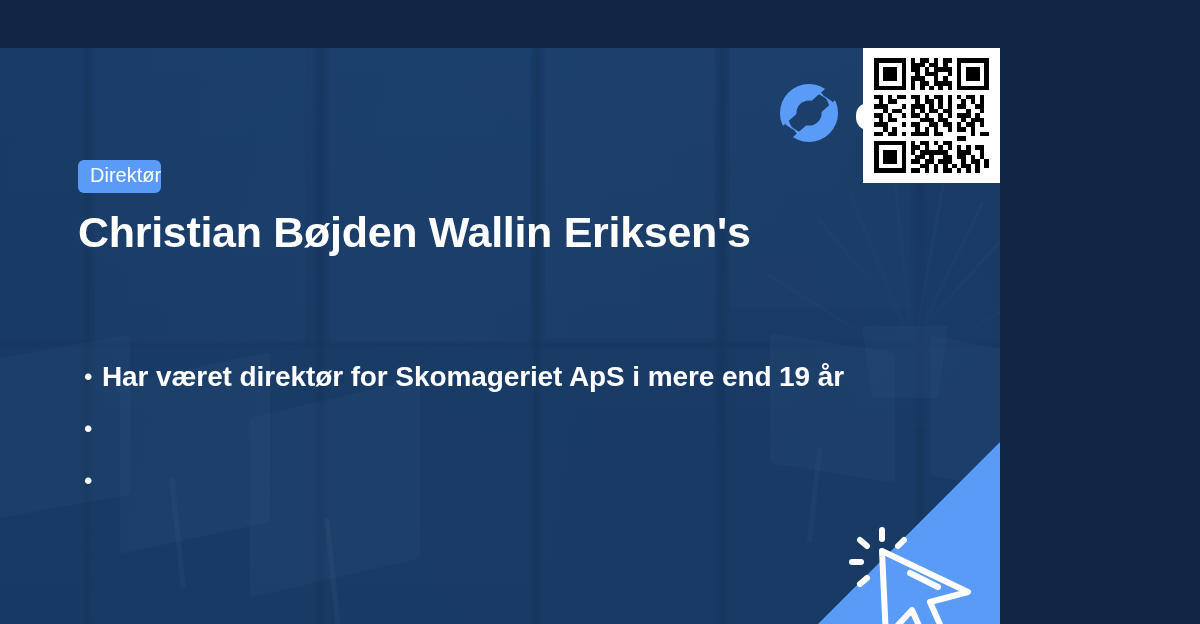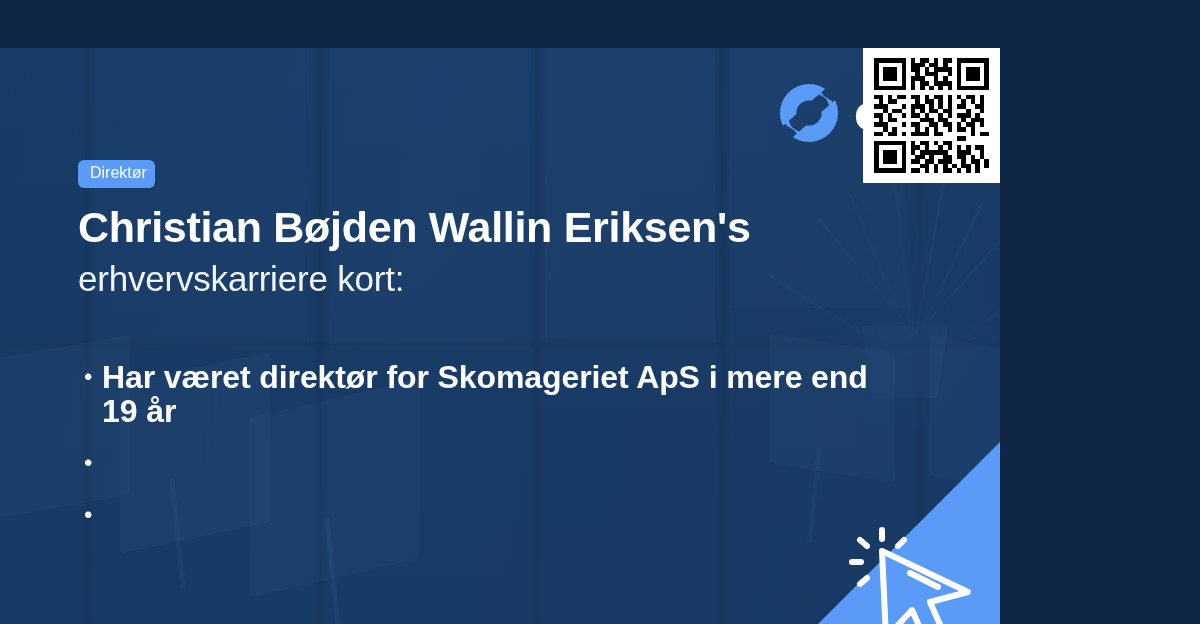--- a/index.html
+++ b/index.html
@@ -144,22 +144,22 @@
     position: absolute;
     left: 78px;
     top: 112px;
     width: 800px;
     z-index: 4;
   }
   .badge {
     display: inline-block;
     background: #5b9bf8;
     color: #ffffff;
-    font-size: 16px;
-    padding: 4px 8px 6px 12px;
+    font-size: 20px;
+    padding: 4px 0 6px 12px;
     border-radius: 6px;
     line-height: 1.15;
   }
   .title {
     margin-top: 18px;
     color: #ffffff;
     font-size: 43px;
     font-weight: bold;
     line-height: 1.0;
     letter-spacing: -0.3px;
@@ -188,21 +188,21 @@
   .bullet-dot {
     color: #ffffff;
     font-size: 24px;
     line-height: 34px;
     width: 18px;
     flex: 0 0 18px;
     text-align: left;
   }
   .bullet-text {
     color: #ffffff;
-    font-size: 32px;
+    font-size: 28px;
     font-weight: bold;
     line-height: 34px;
     letter-spacing: -0.1px;
   }
 
   
   .corner-triangle {
     position: absolute;
     right: 0;
     bottom: 0;
@@ -439,21 +439,20 @@
       <circle cx="32" cy="32" r="30" fill="#5b9bf8" mask="url(#swirlMask)"></circle>
       <path d="M8 44 A27 27 0 0 1 44 10 L50 18 A18 18 0 0 0 17 50 Z" fill="#5b9bf8"></path>
       <path d="M56 20 A27 27 0 0 1 20 54 L14 46 A18 18 0 0 0 47 14 Z" fill="#5b9bf8"></path>
     </svg>
     <div class="logo-word"><span>ownr</span><span class="logo-reg">®</span></div>
   </div>
 
   <div class="content">
     <span class="badge">Direktør</span>
     <div class="title">Christian Bøjden Wallin Eriksen's</div>
-    <div class="subtitle">erhvervskarriere kort:</div>
   </div>
 
   <div class="bullets">
     <div class="bullet-row">
       <div class="bullet-dot">•</div>
       <div class="bullet-text">
         <div>Har været direktør for Skomageriet ApS i mere end 19 år</div>
       </div>
     </div>
     <div class="bullet-row">

